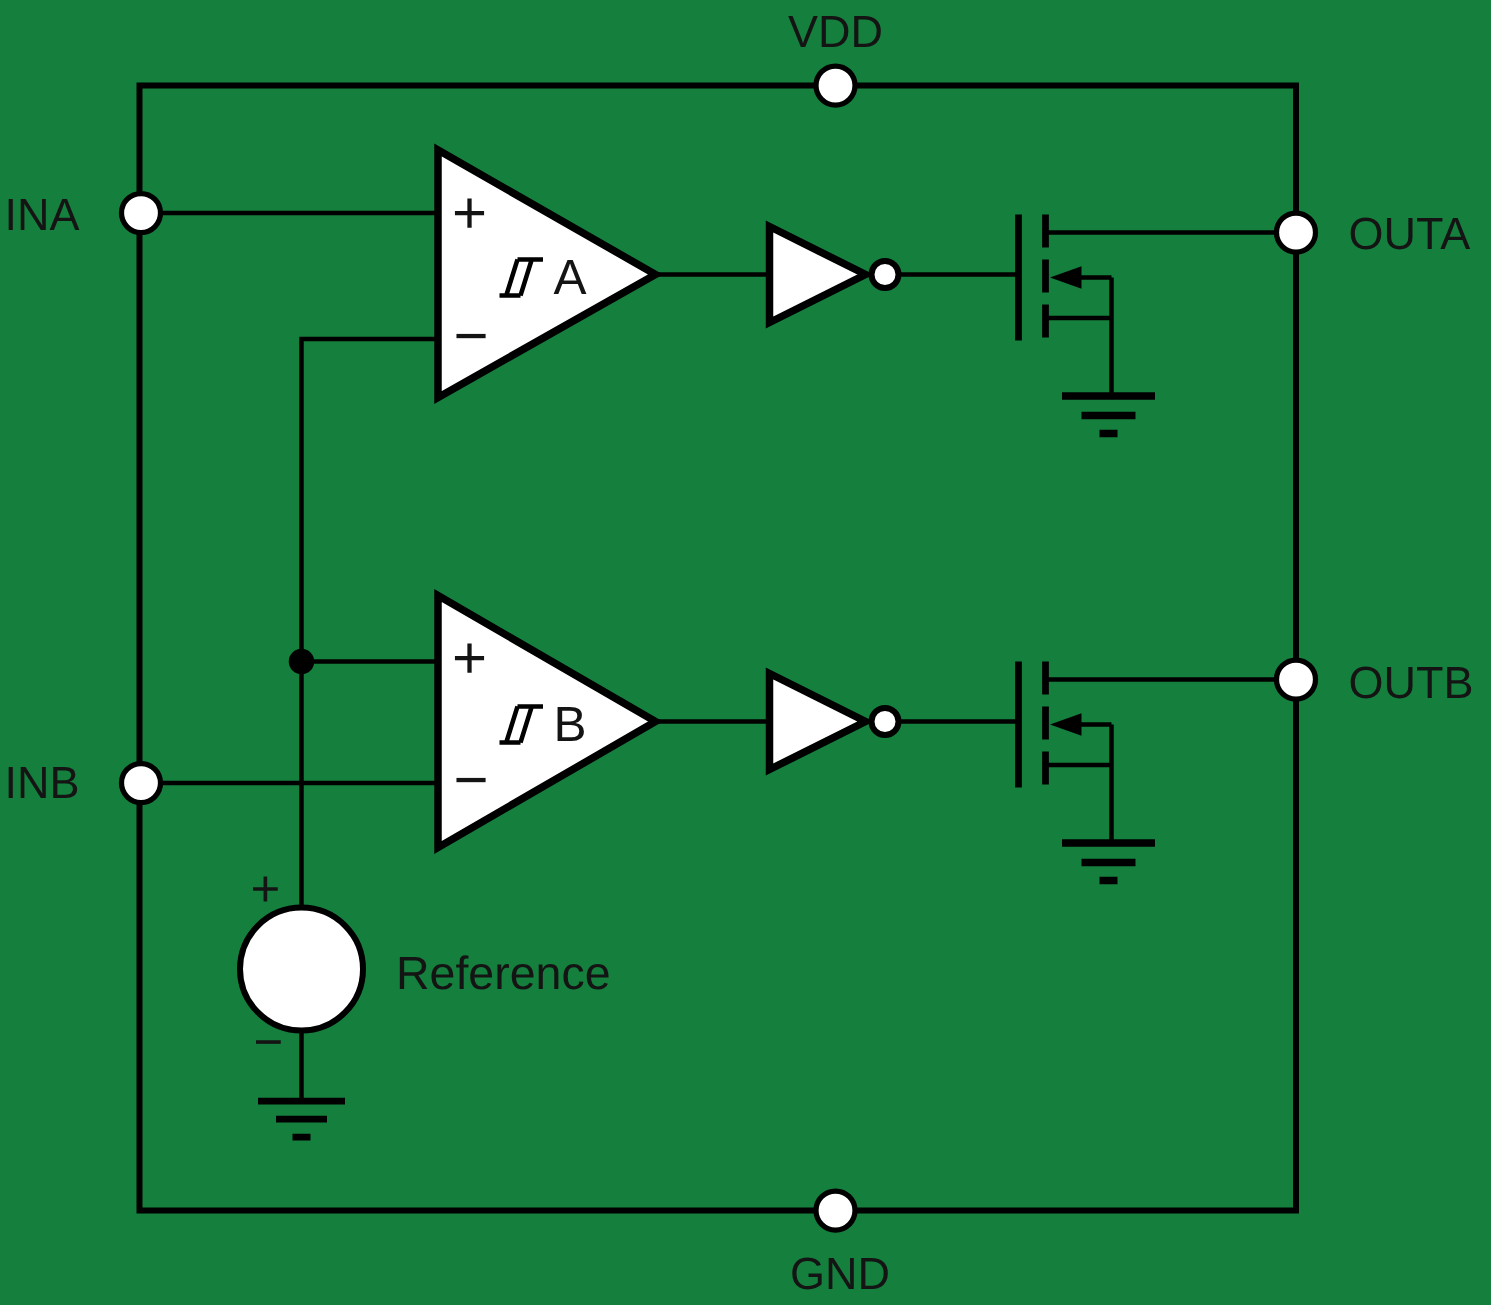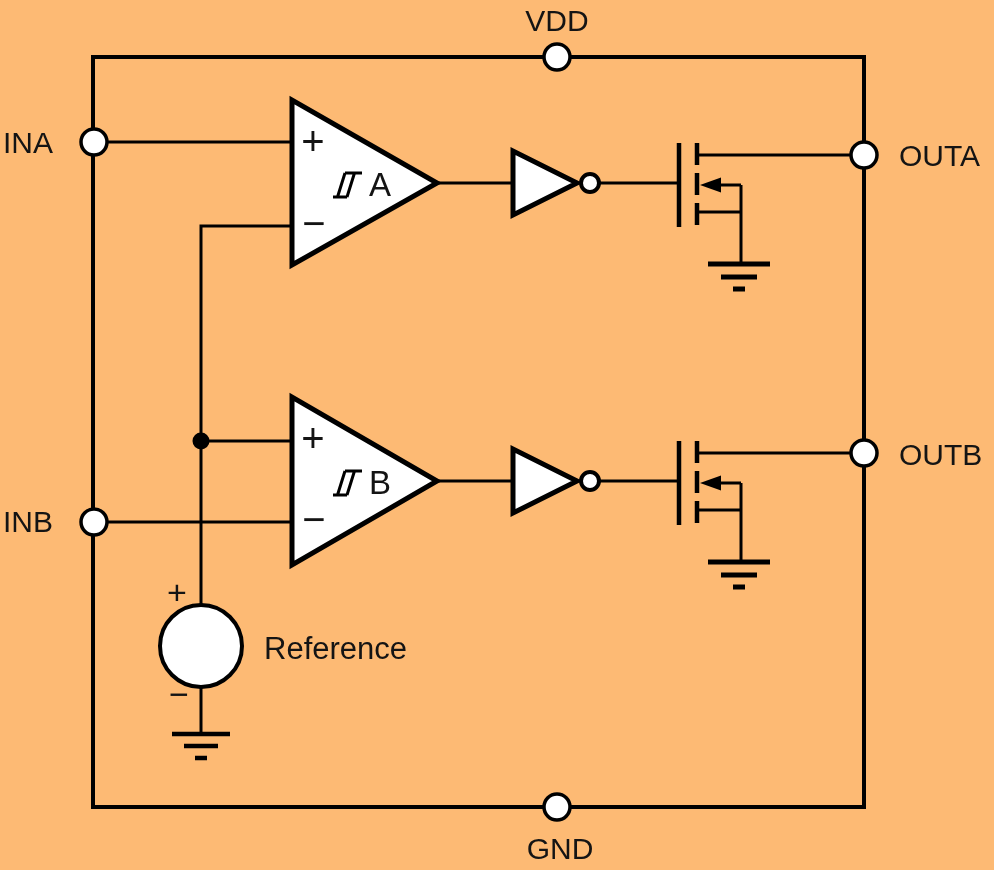--- a/index.html
+++ b/index.html
@@ -1,19 +1,19 @@
 <!DOCTYPE html>
 <html><head>
 <meta charset="utf-8">
 <style>
   html,body{margin:0;padding:0;background:#ffffff;}
   .stage{
     position:relative;
     width:994px;height:870px;
-    background:#fdba74;
+    background:#15803d;
     font-family:"Liberation Sans", sans-serif;
     overflow:hidden;
   }
   svg{position:absolute;left:0;top:0;}
   
   .wire{stroke:#000;stroke-width:3;fill:none;}
   .border{stroke:#000;stroke-width:4;fill:none;}
   .sym{stroke:#000;stroke-width:5;fill:#ffffff;stroke-linejoin:miter;}
   .mos{stroke:#000;stroke-width:4.5;fill:none;}
   .gnd{stroke:#000;stroke-width:5;fill:none;}

